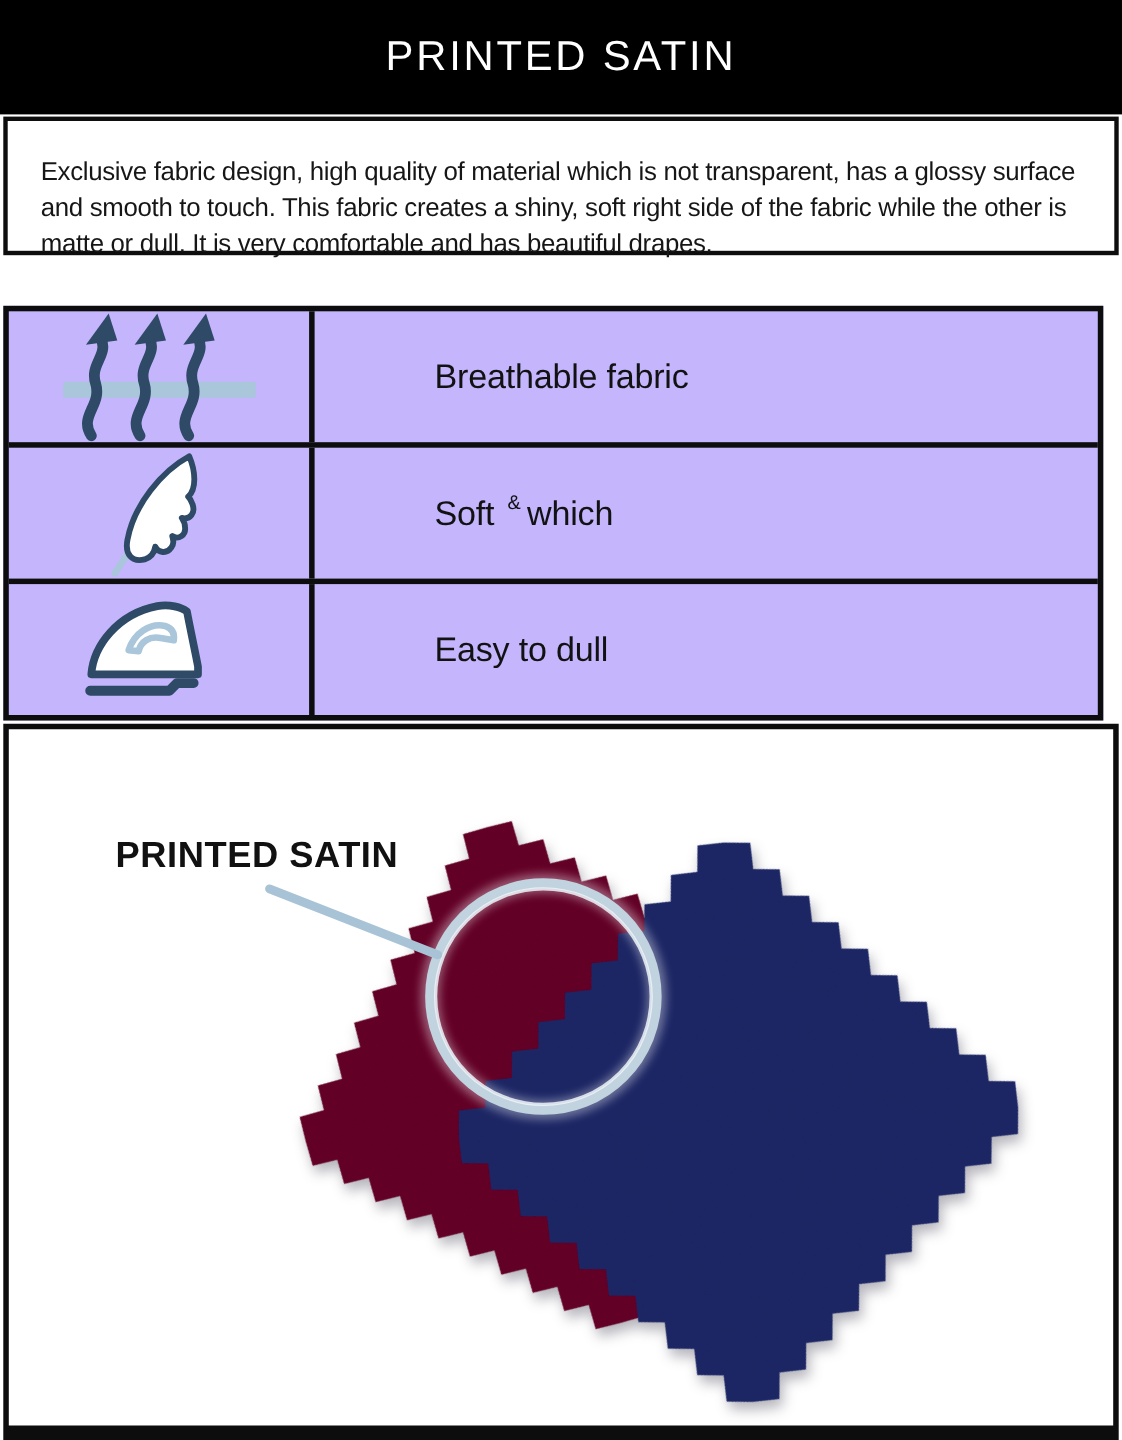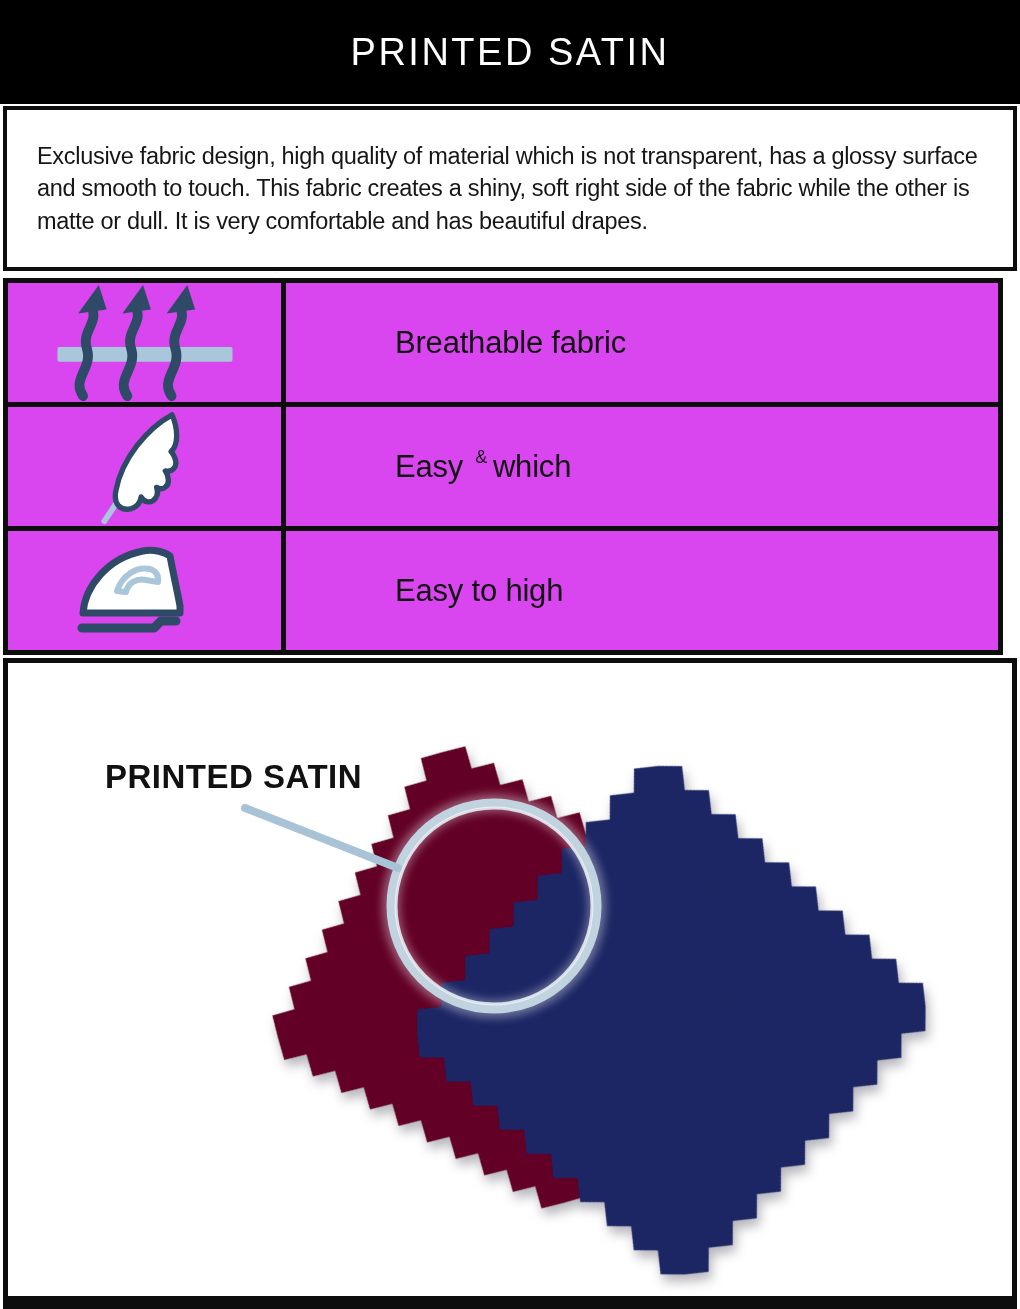--- a/index.html
+++ b/index.html
@@ -11,31 +11,31 @@
   
   .header{
     position:absolute;top:0;left:0;right:0;height:104px;
     background:#000000;display:flex;align-items:center;justify-content:center;
   }
   .header .title{
     color:#ffffff;font-size:38px;font-weight:300;letter-spacing:2.5px;
   }
   
   .desc-box{
-    position:absolute;top:106px;left:3px;right:3px;height:165px;
+    position:absolute;top:106px;left:3px;right:3px;height:126px;
     border:4px solid #0d0d0d;box-sizing:border-box;
     padding:30px 20px 0 30px;
   }
   .desc-box .desc-text{
     font-size:23.5px;line-height:1.38;letter-spacing:-0.3px;color:#161616;
   }
   
   .feat-table{
     position:absolute;top:278px;left:3px;right:17px;
-    border:5px solid #0d0d0d;box-sizing:border-box;background:#d946ef;
+    border:5px solid #0d0d0d;box-sizing:border-box;background:#c4b5fd;
   }
   .feat-row{display:flex;height:119px;border-bottom:5px solid #0d0d0d;}
   .feat-row:last-child{border-bottom:none;}
   .icon-cell{
     width:278px;flex:0 0 278px;border-right:5px solid #0d0d0d;
     display:flex;align-items:center;justify-content:center;box-sizing:border-box;
   }
   .label-cell{
     flex:1;display:flex;align-items:center;padding-left:109px;
     font-size:31px;letter-spacing:-0.2px;color:#121212;
@@ -93,35 +93,35 @@
         <svg width="104" height="116" viewBox="0 0 100 120">
           <path d="M8,116 C28,86 52,48 74,22" fill="none" stroke-width="6" stroke-linecap="round" stroke="#a9c6da"></path>
           <path d="M78,6 C52,20 26,52 20,84 C17,98 24,106 36,103 C42,101 45,97 46,91
                    C49,97 57,98 61,92 C64,88 63,85 62,81
                    C68,85 75,80 74,73 C74,70 73,67 71,64
                    C79,66 84,59 81,51 C80,48 79,46 77,44
                    C85,37 84,20 78,6 Z" fill="#ffffff" stroke-width="5.5" stroke-linejoin="round" stroke="#2e4a66"></path>
         </svg>
       </div>
       <div class="label-cell">
-        <span class="part">Easy</span>
+        <span class="part">Soft</span>
         <span class="amp">&amp;</span>
         <span class="part">which</span>
       </div>
     </div>
 
     <div class="feat-row">
       <div class="icon-cell">
         <svg width="146" height="104" viewBox="0 0 140 104">
           <path d="M8,74 C10,48 32,19 68,12 C79,10 90,13 95,17 C98,33 103,56 105,67 L105,74 Z" fill="#ffffff" stroke-width="7" stroke-linejoin="round" stroke="#2e4a66"></path>
           <path d="M42,52 C47,37 61,27 75,30 C81,32 84,36 83,43 L71,41 C61,39 53,44 51,53 Z" fill="#ffffff" stroke-width="6" stroke-linejoin="round" stroke="#a9c6da"></path>
           <path d="M7,89 L79,89 L86,82 L101,82" fill="none" stroke-width="9" stroke-linecap="round" stroke-linejoin="round" stroke="#2e4a66"></path>
         </svg>
       </div>
-      <div class="label-cell">Easy to high</div>
+      <div class="label-cell">Easy to dull</div>
     </div>
 
   </div>
 
   <div class="swatch-box">
     <svg viewBox="0 0 1004 633" preserveAspectRatio="xMidYMid meet">
       <defs>
         <filter id="grain" x="-20%" y="-20%" width="140%" height="140%">
           <feTurbulence type="fractalNoise" baseFrequency="0.85" numOctaves="2" result="n"></feTurbulence>
           <feColorMatrix in="n" type="matrix" values="0 0 0 0 0  0 0 0 0 0  0 0 0 0 0  0 0 0 0.22 0" result="a"></feColorMatrix>

